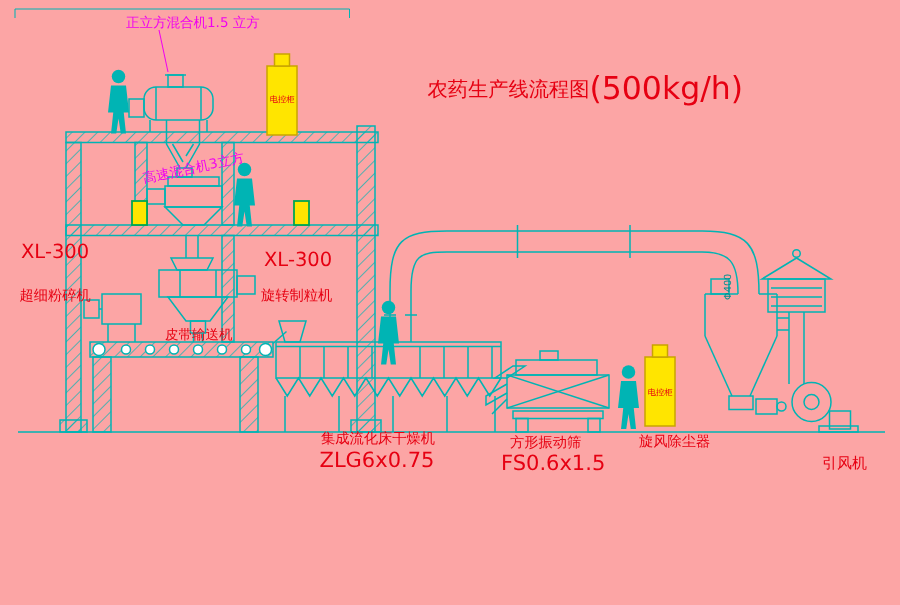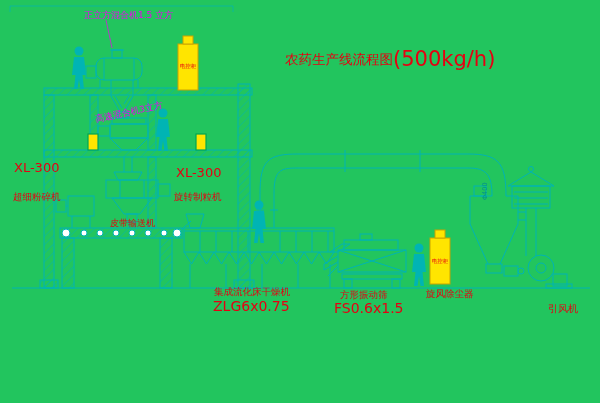--- a/index.html
+++ b/index.html
@@ -1,16 +1,16 @@
 <!DOCTYPE html>
 <html><head>
 <meta charset="utf-8">
 <style>
   html,body{margin:0;padding:0;background:#fff;}
-  .stage{position:relative;width:600px;height:403px;background:#22c55e;overflow:hidden;
+  .stage{position:relative;width:600px;height:403px;background:#fca5a5;overflow:hidden;
          font-family:"DejaVu Sans",sans-serif;}
   svg{position:absolute;left:0;top:0;}
   .ln{stroke:#00b4b4;fill:none;stroke-width:1;}
   .lnthin{stroke:#00b4b4;fill:none;stroke-width:.7;}
   .hatch{fill:url(#hatch);stroke:#00b4b4;stroke-width:1;}
   .cab{fill:#ffe500;stroke:#c9a400;stroke-width:1;}
   .gbox{fill:#ffe500;stroke:#00a650;stroke-width:1.2;}
   .person{fill:#00b4b4;stroke:none;}
   .white{fill:#ffffff;}
   text{font-family:"DejaVu Sans",sans-serif;}

